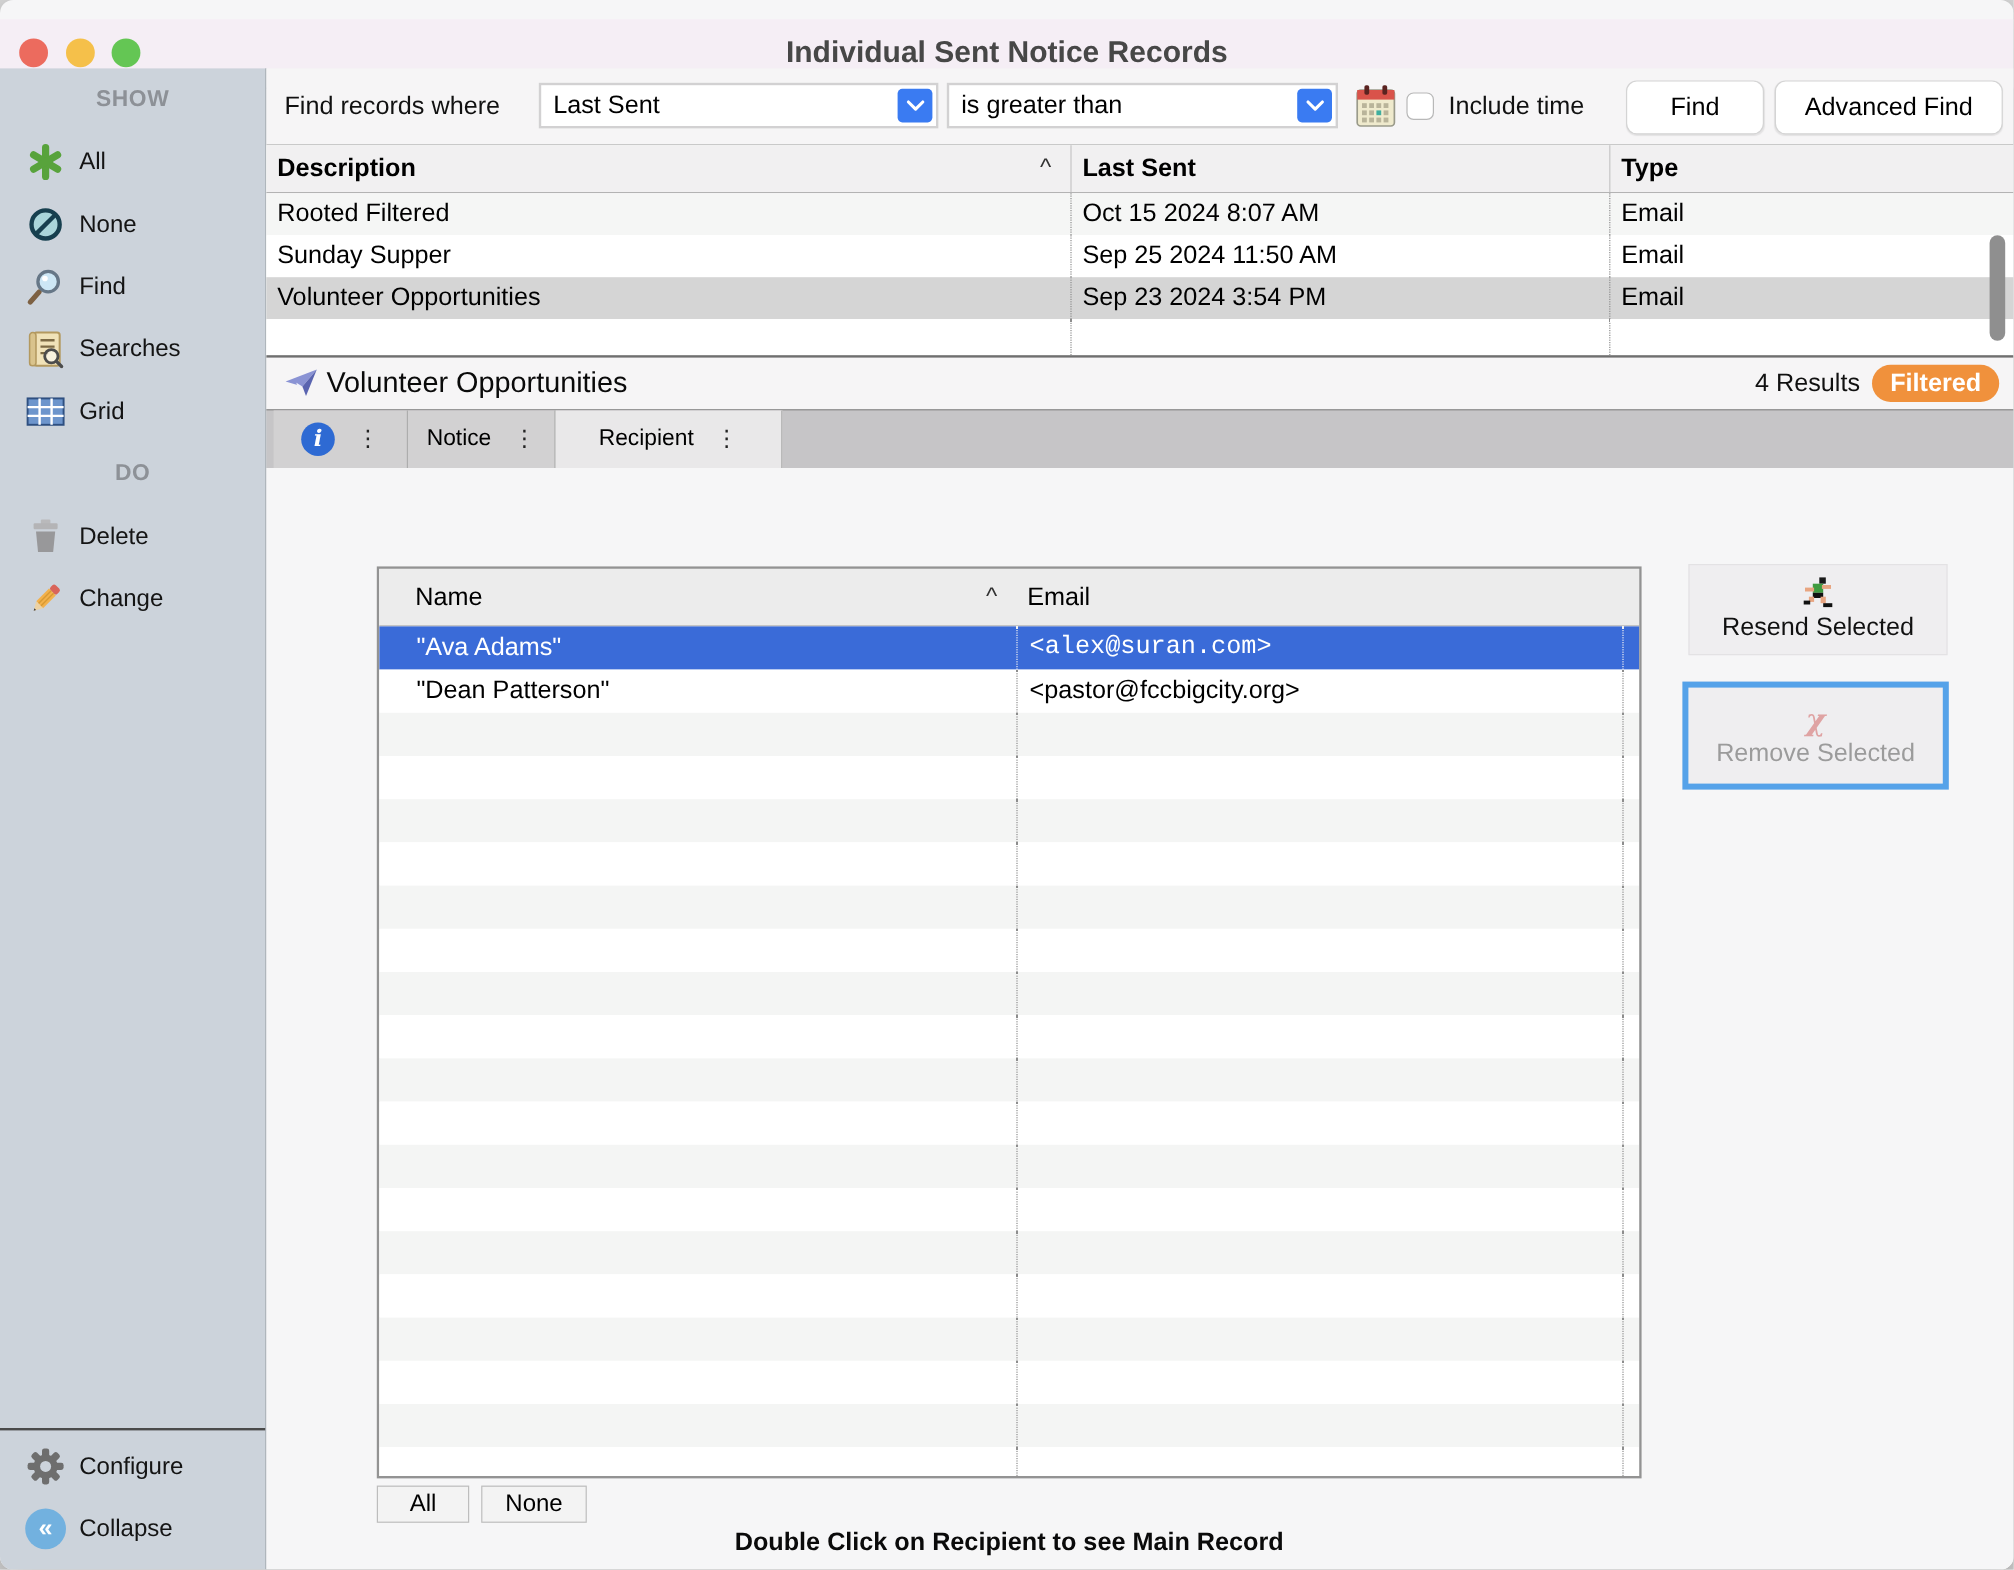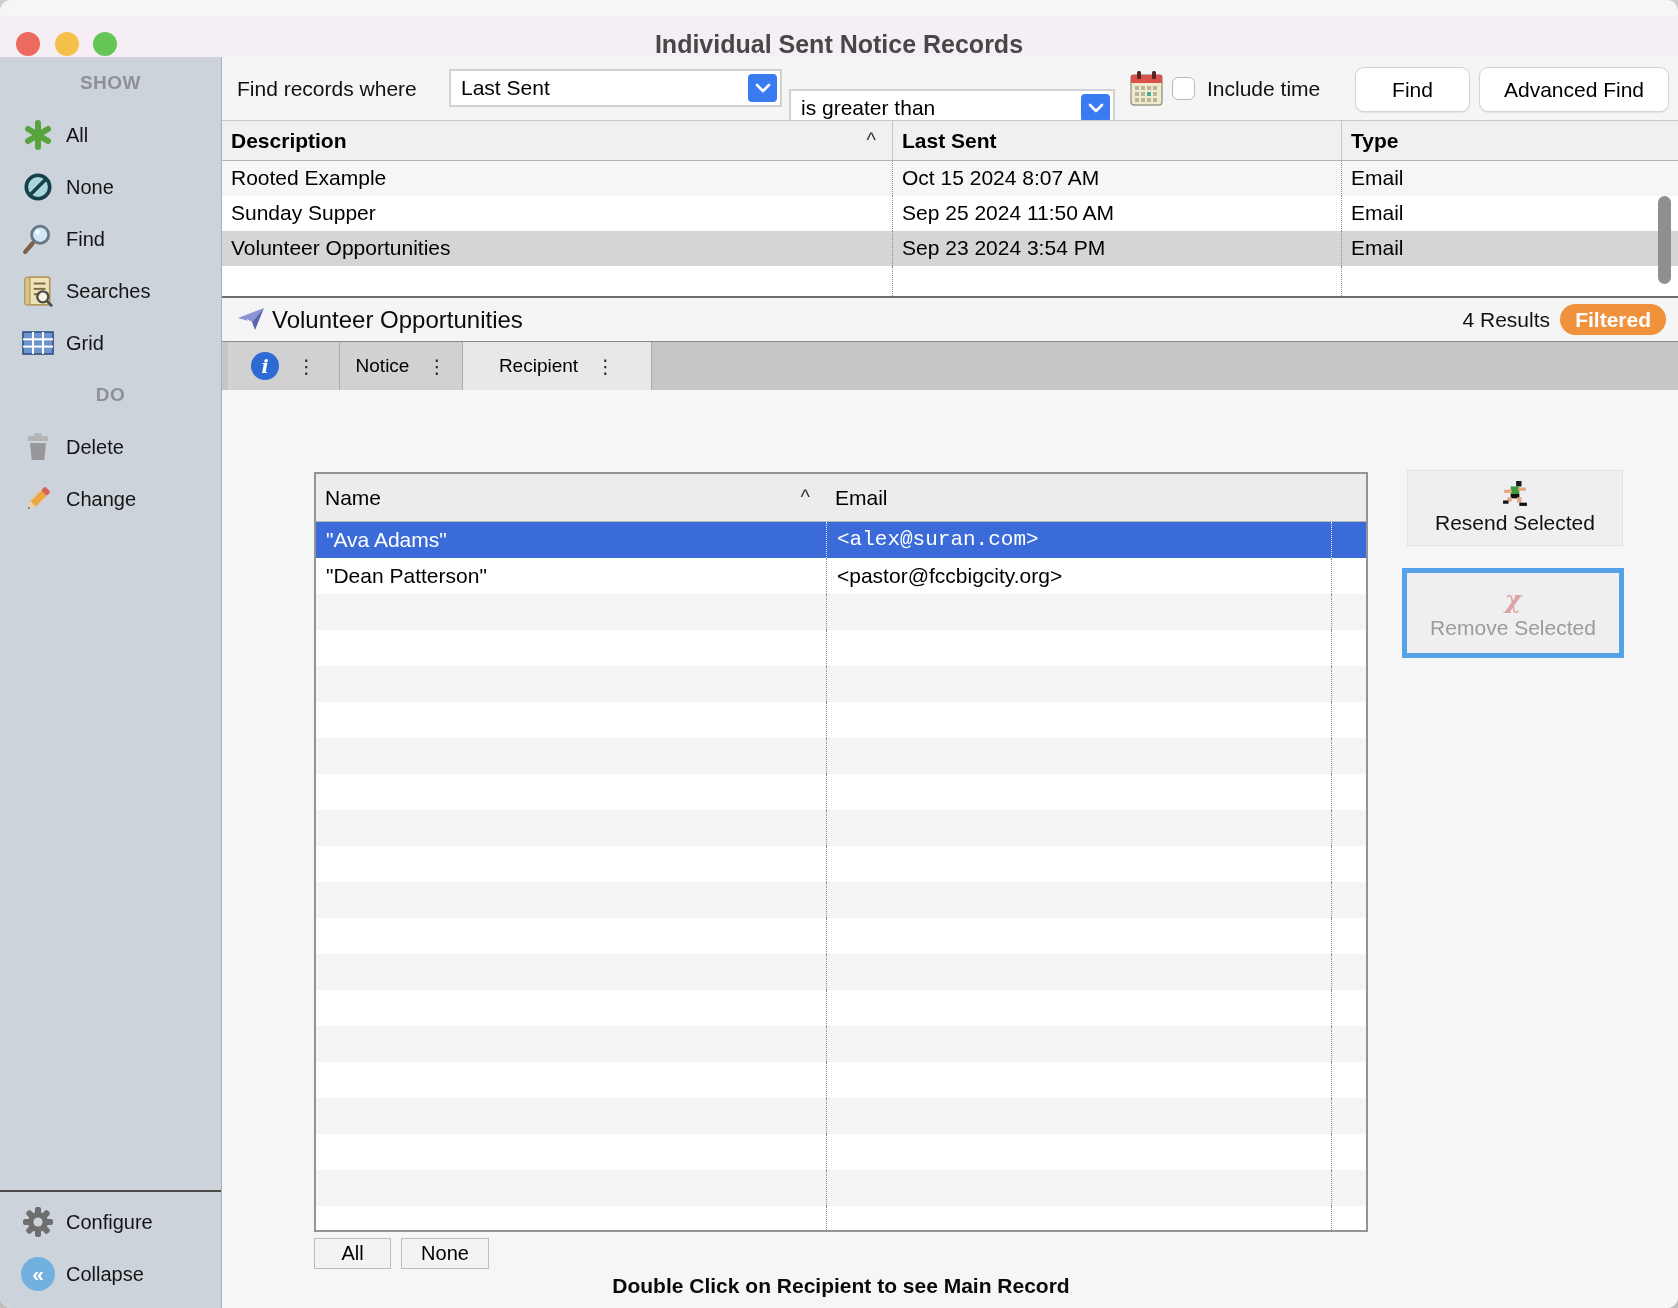--- a/index.html
+++ b/index.html
@@ -22,21 +22,21 @@
   .sb-item .lb{margin-left:8px;font-size:20px;color:#141414;}
   .sb-footer{position:absolute;left:0;right:0;bottom:8px;border-top:2px solid #4a4a4a;padding-top:4px;}
   .collapse-circle{width:34px;height:34px;border-radius:50%;background:#72b1df;color:#fff;font-size:21px;font-weight:bold;
                    display:flex;align-items:center;justify-content:center;}
   
   .content{position:absolute;left:222px;top:57px;width:1456px;height:1251px;}
   .findbar{position:absolute;left:0;top:0;width:100%;height:63px;background:#f6f5f6;}
   .fb-label{position:absolute;left:15px;top:0;height:63px;line-height:63px;font-size:21px;color:#111;}
   .dropdown{position:absolute;top:12px;height:38px;background:#fff;border:2px solid #d2d1d2;box-sizing:border-box;}
   .dd-field{left:227px;width:333px;}
-  .dd-op{left:567px;width:326px;margin-top:20px;}
+  .dd-op{left:567px;width:326px;}
   .dd-text{position:absolute;left:10px;top:0;height:34px;line-height:34px;font-size:21px;color:#000;}
   .dd-btn{position:absolute;right:3px;top:3px;width:29px;height:28px;background:#3a7bf2;border-radius:4px;
           display:flex;align-items:center;justify-content:center;}
   .cal{position:absolute;left:907px;top:13px;}
   .checkbox{position:absolute;left:950px;top:20px;width:23px;height:23px;background:#fff;border:1.5px solid #b8b8b8;border-radius:6px;box-sizing:border-box;}
   .inc-label{position:absolute;left:985px;top:0;height:63px;line-height:63px;font-size:21px;color:#111;}
   .btn{position:absolute;top:10px;height:43px;background:#fff;border:1px solid #d4d4d4;border-radius:9px;
        font-size:21px;color:#000;display:flex;align-items:center;justify-content:center;box-shadow:0 1px 1px rgba(0,0,0,.08);}
   .btn-find{left:1133px;width:113px;}
   .btn-adv{left:1257px;width:188px;}
@@ -70,21 +70,21 @@
   .tab.t-recips{width:189px;background:#e9e8e9;}
   .tab .tlabel{font-size:19px;color:#000;}
   .kebab{font-size:19px;color:#222;line-height:1;}
   .info-circle{width:28px;height:28px;border-radius:50%;background:#2e6ad3;color:#fff;display:flex;align-items:center;justify-content:center;
                font-family:"DejaVu Serif",serif;font-weight:bold;font-size:19px;font-style:italic;}
   
   .panel{position:absolute;left:0;top:333px;width:100%;height:918px;background:#f6f6f7;}
   .rcp-table{position:absolute;left:92px;top:82px;width:1054px;height:760px;background:#fff;border:2px solid #939393;box-sizing:border-box;overflow:hidden;}
   .rc-head{display:flex;height:48px;background:#ececec;border-bottom:1px solid #b9b9b9;box-sizing:border-box;}
   .rc-head .hcell{font-weight:normal;line-height:47px;}
-  .col-name{width:510px;}  .col-email{width:505px;}  .col-end{flex:1;}
+  .col-name{width:510px;margin-left:21px;}  .col-email{width:505px;}  .col-end{flex:1;}
   .rc-row{display:flex;height:36px;}
   .rc-row:nth-child(odd){background:#f4f5f4;}
   .rc-row:nth-child(even){background:#fff;}
   .rc-row.selected{background:#3a6bd8;}
   .rc-cell{box-sizing:border-box;padding-left:10px;font-size:21px;color:#000;line-height:35px;overflow:hidden;white-space:nowrap;}
   .rc-cell + .rc-cell{border-left:1px dotted #8d8d8d;}
   .rc-row.selected .rc-cell{color:#fff;font-weight:500;}
   .rc-row.selected .rc-cell + .rc-cell{border-left:1px dotted #f2f2f2;font-family:Liberation Mono, monospace;}
   
   .action-btn{position:absolute;background:#efeef0;display:flex;flex-direction:column;align-items:center;justify-content:center;gap:4px;box-sizing:border-box;}
@@ -295,21 +295,21 @@
       <div class="rt-head">
         <div class="hcell col-desc">
           <span>Description</span>
           <span class="sort-caret">^</span>
         </div>
         <div class="hcell col-sent">Last Sent</div>
         <div class="hcell col-type">Type</div>
       </div>
       <div>
           <div class="rt-row">
-            <div class="rt-cell col-desc">Rooted Example</div>
+            <div class="rt-cell col-desc">Rooted Filtered</div>
             <div class="rt-cell col-sent">Oct 15 2024 8:07 AM</div>
             <div class="rt-cell col-type">Email</div>
           </div>
           <div class="rt-row">
             <div class="rt-cell col-desc">Sunday Supper</div>
             <div class="rt-cell col-sent">Sep 25 2024 11:50 AM</div>
             <div class="rt-cell col-type">Email</div>
           </div>
           <div class="rt-row selected">
             <div class="rt-cell col-desc">Volunteer Opportunities</div>

